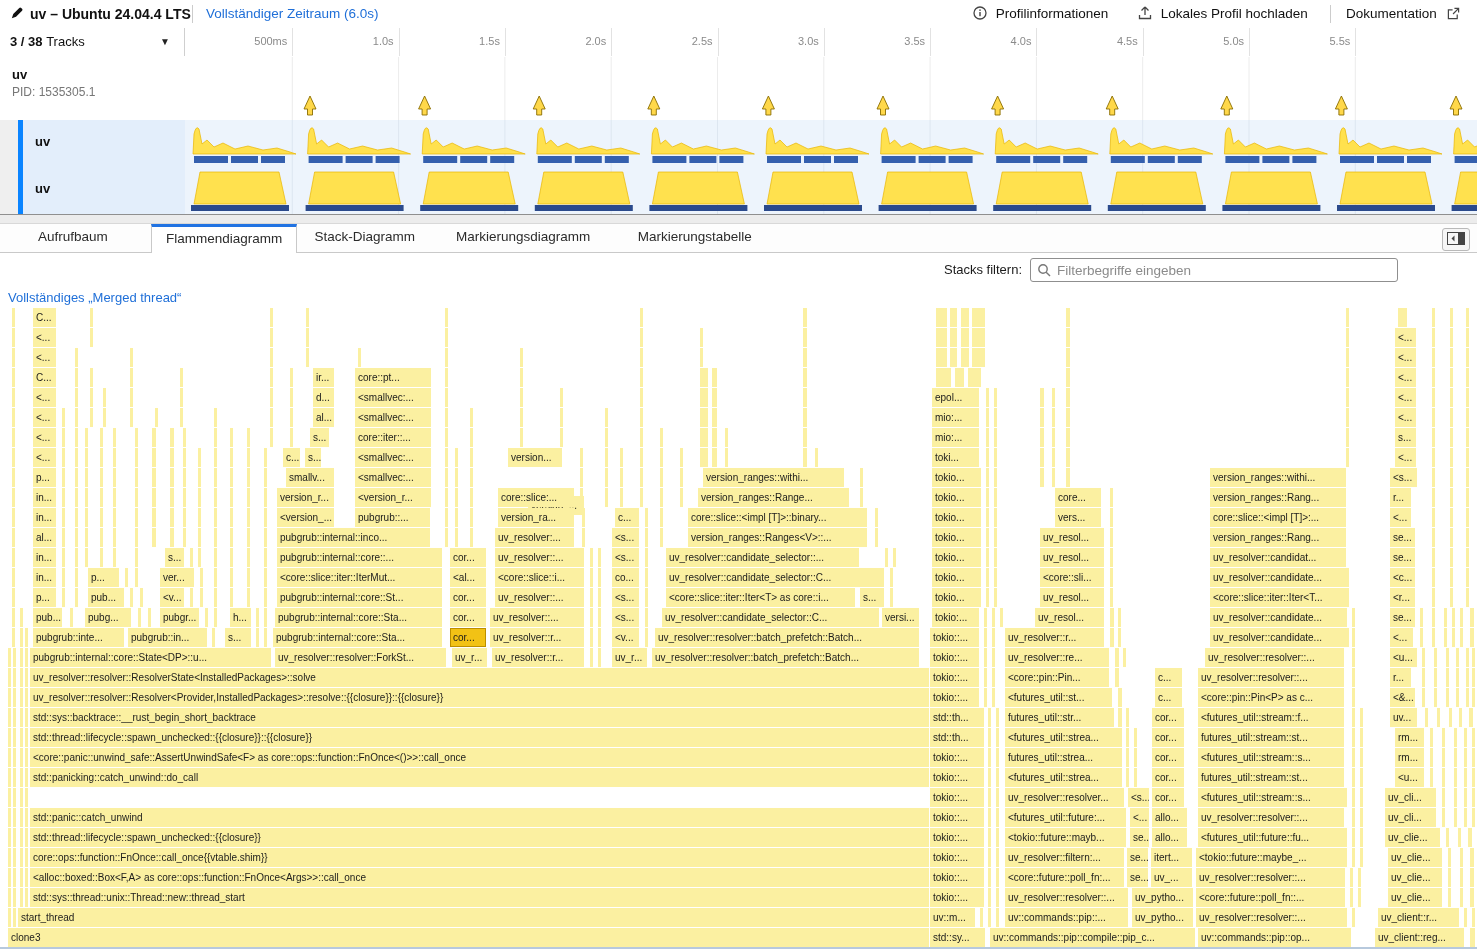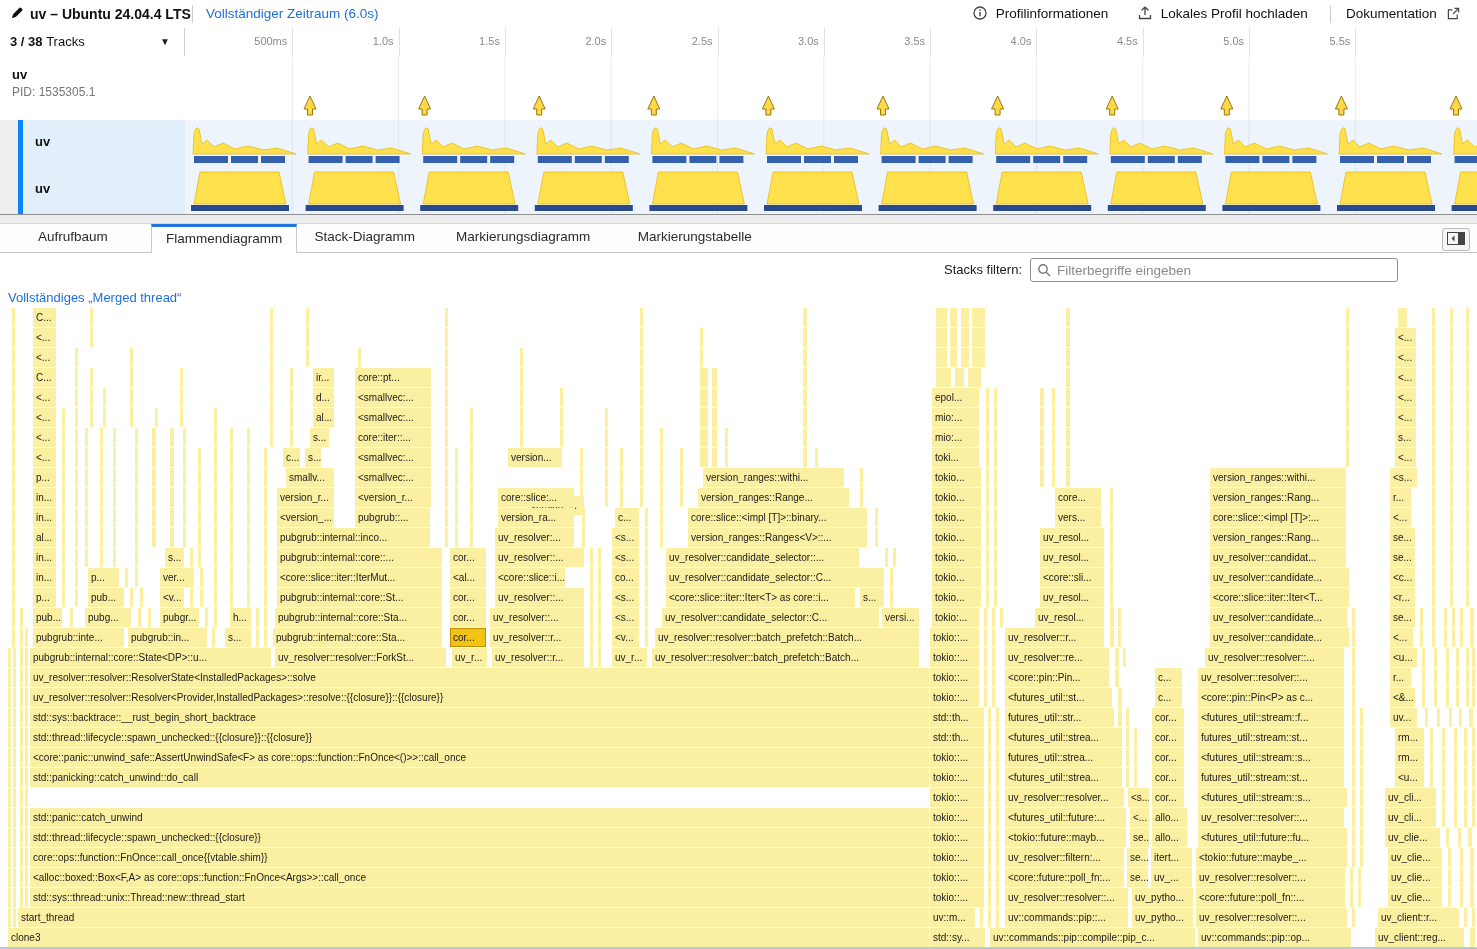--- a/index.html
+++ b/index.html
@@ -742,21 +742,21 @@
       <div class="fbox" style="left: 125px; top: 260px; width: 3px;"></div>
       <div class="fbox" style="left: 135px; top: 260px; width: 3px;"></div>
       <div class="fbox" style="left: 160px; top: 260px; width: 34px;">ver...</div>
       <div class="fbox" style="left: 200px; top: 260px; width: 3px;"></div>
       <div class="fbox" style="left: 214px; top: 260px; width: 3px;"></div>
       <div class="fbox" style="left: 230px; top: 260px; width: 2px;"></div>
       <div class="fbox" style="left: 247px; top: 260px; width: 2px;"></div>
       <div class="fbox" style="left: 264px; top: 260px; width: 2px;"></div>
       <div class="fbox" style="left: 277px; top: 260px; width: 165px;">&lt;core::slice::iter::IterMut...</div>
       <div class="fbox" style="left: 450px; top: 260px; width: 36px;">&lt;al...</div>
-      <div class="fbox" style="left: 495px; top: 260px; width: 70px;">&lt;core::slice::i...</div>
+      <div class="fbox" style="left: 495px; top: 260px; width: 89px;">&lt;core::slice::i...</div>
       <div class="fbox" style="left: 590px; top: 260px; width: 2px;"></div>
       <div class="fbox" style="left: 598px; top: 260px; width: 3px;"></div>
       <div class="fbox" style="left: 612px; top: 260px; width: 27px;">co...</div>
       <div class="fbox" style="left: 645px; top: 260px; width: 2px;"></div>
       <div class="fbox" style="left: 666px; top: 260px; width: 218px;">uv_resolver::candidate_selector::C...</div>
       <div class="fbox" style="left: 890px; top: 260px; width: 3px;"></div>
       <div class="fbox" style="left: 932px; top: 260px; width: 49px;">tokio...</div>
       <div class="fbox" style="left: 986px; top: 260px; width: 3px;"></div>
       <div class="fbox" style="left: 994px; top: 260px; width: 2px;"></div>
       <div class="fbox" style="left: 1040px; top: 260px; width: 64px;">&lt;core::sli...</div>

